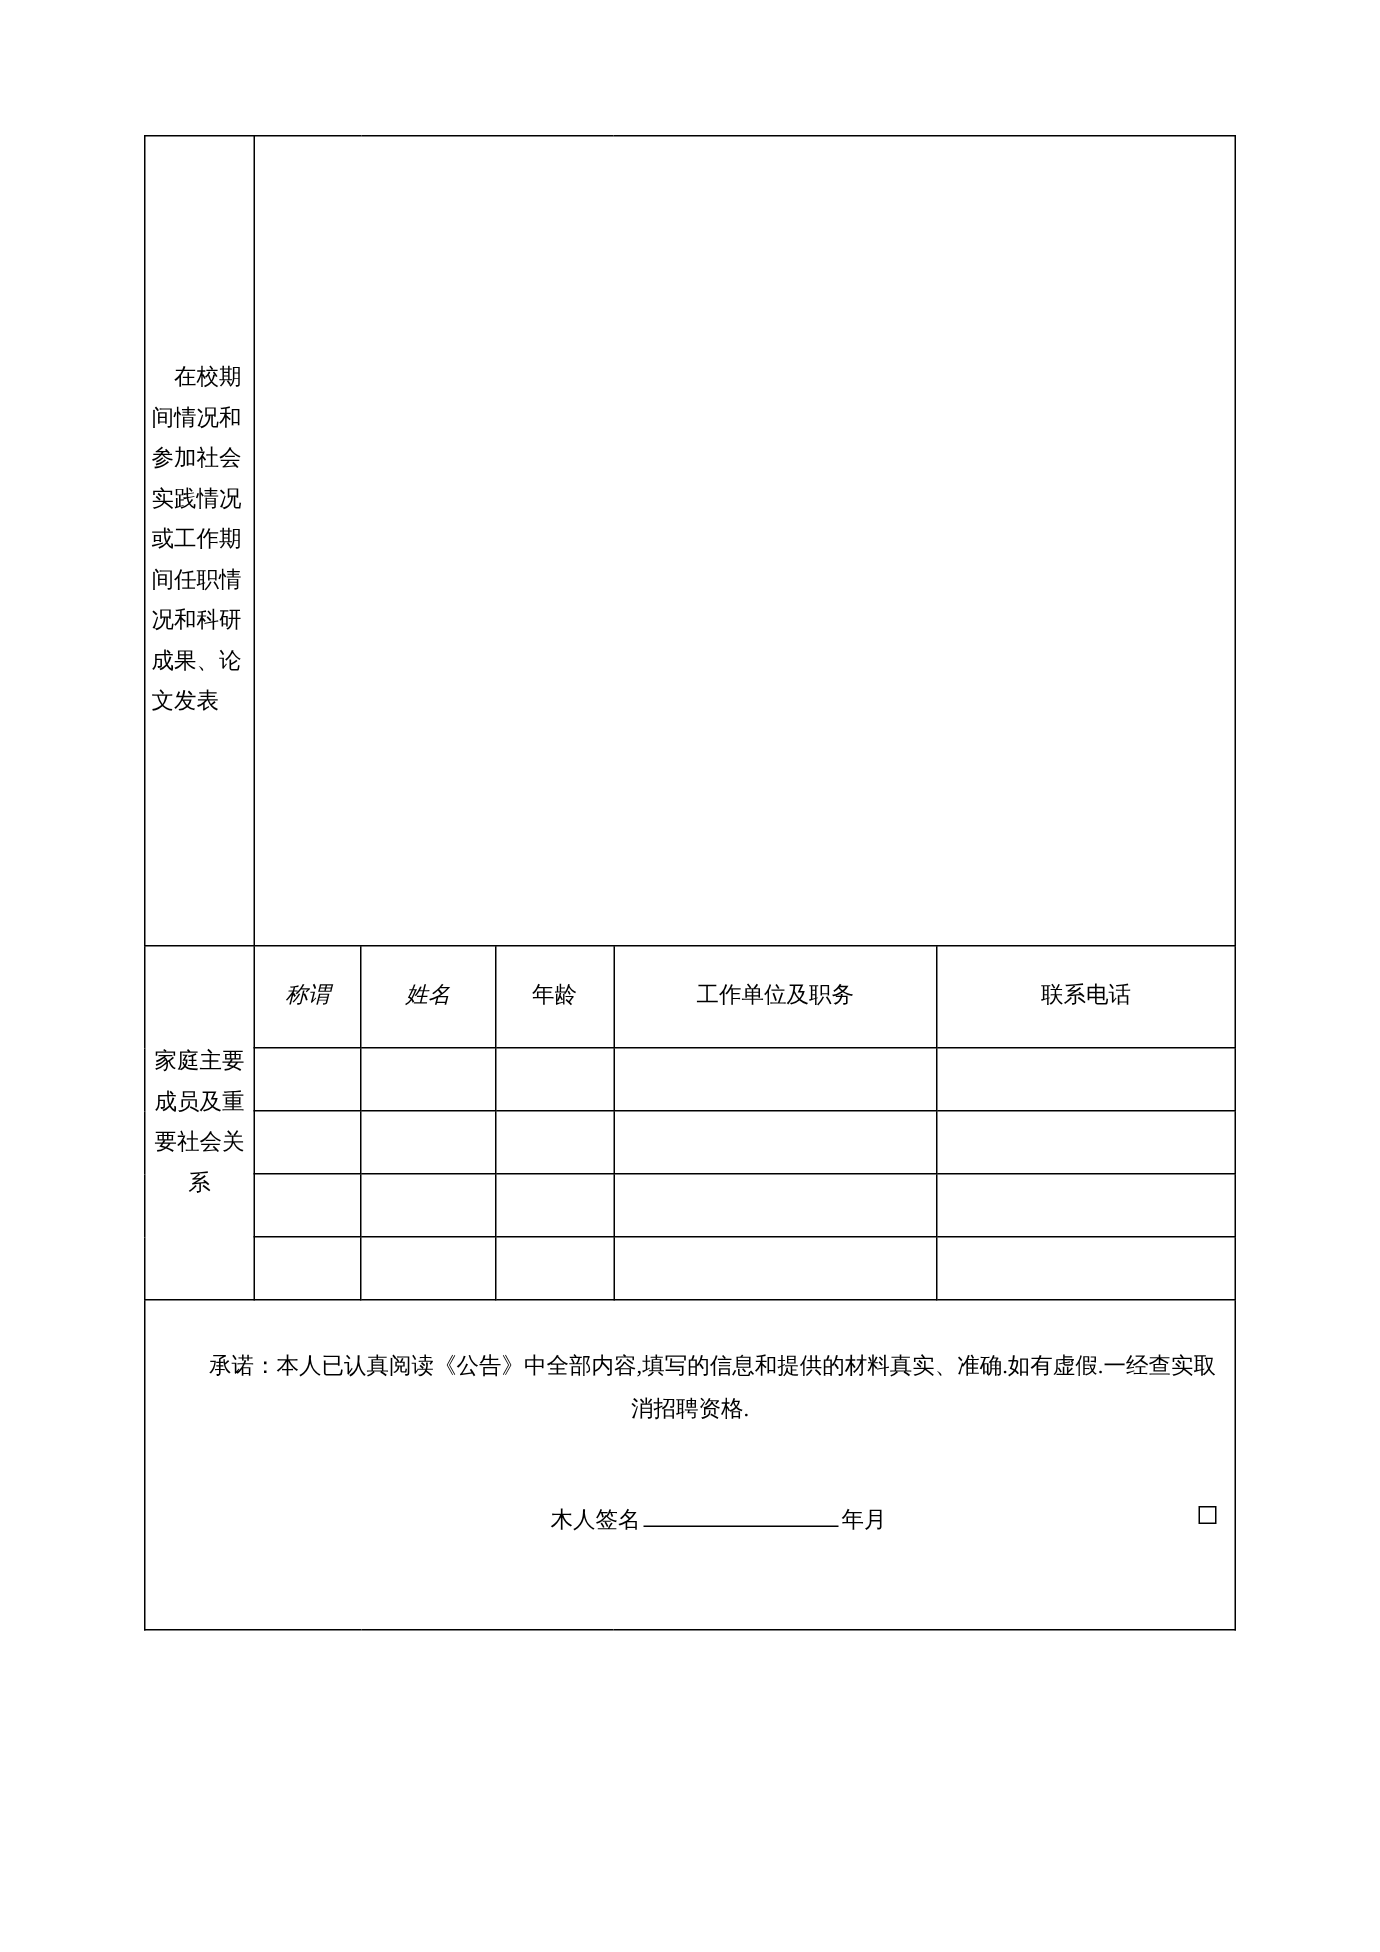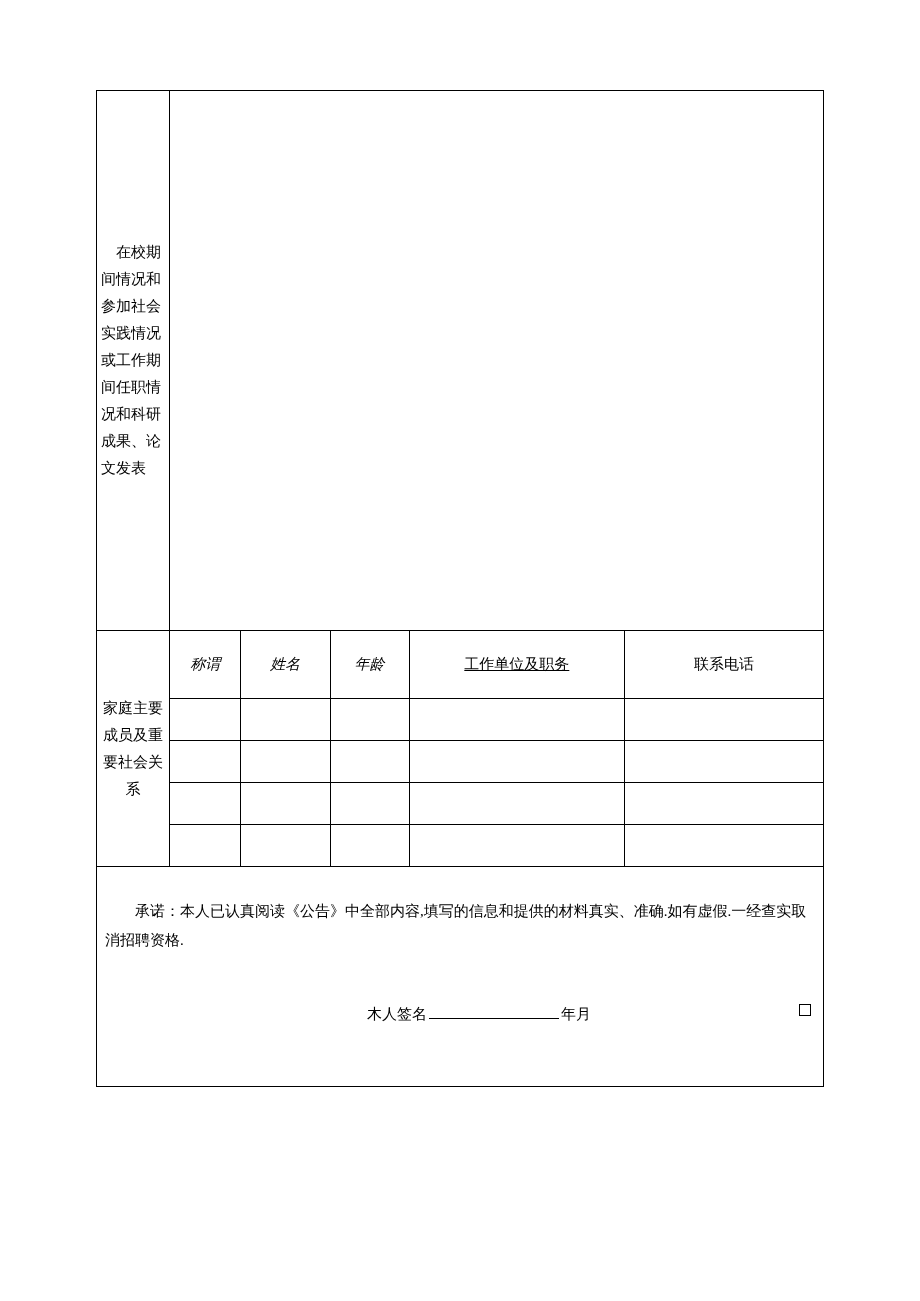--- a/index.html
+++ b/index.html
@@ -51,33 +51,34 @@
     text-align: center;
   }
   .fam-header td {
     height: 42px;
   }
   .fam-data td {
     height: 42px;
   }
   .col-chengwei { width: 70px; font-style: italic; }
   .col-xingming { width: 88px; font-style: italic; }
-  .col-nianling { width: 78px; font-style: italic; }
-  .col-danwei   { width: 212px; text-decoration: underline; }
+  .col-nianling { width: 78px; }
+  .col-danwei   { width: 212px; }
   .col-dianhua  { width: 196px; }
 
   .commit-row td {
     text-align: left;
     vertical-align: top;
     padding: 30px 8px 20px 8px;
     height: 220px;
     line-height: 1.9;
   }
   .commit-text {
     text-indent: 2em;
+    text-align: center;
   }
   .sign-line {
     margin-top: 46px;
     text-align: left;
     padding-left: 262px;
     position: relative;
   }
   .underline {
     display: inline-block;
     border-bottom: 1px solid #000;

